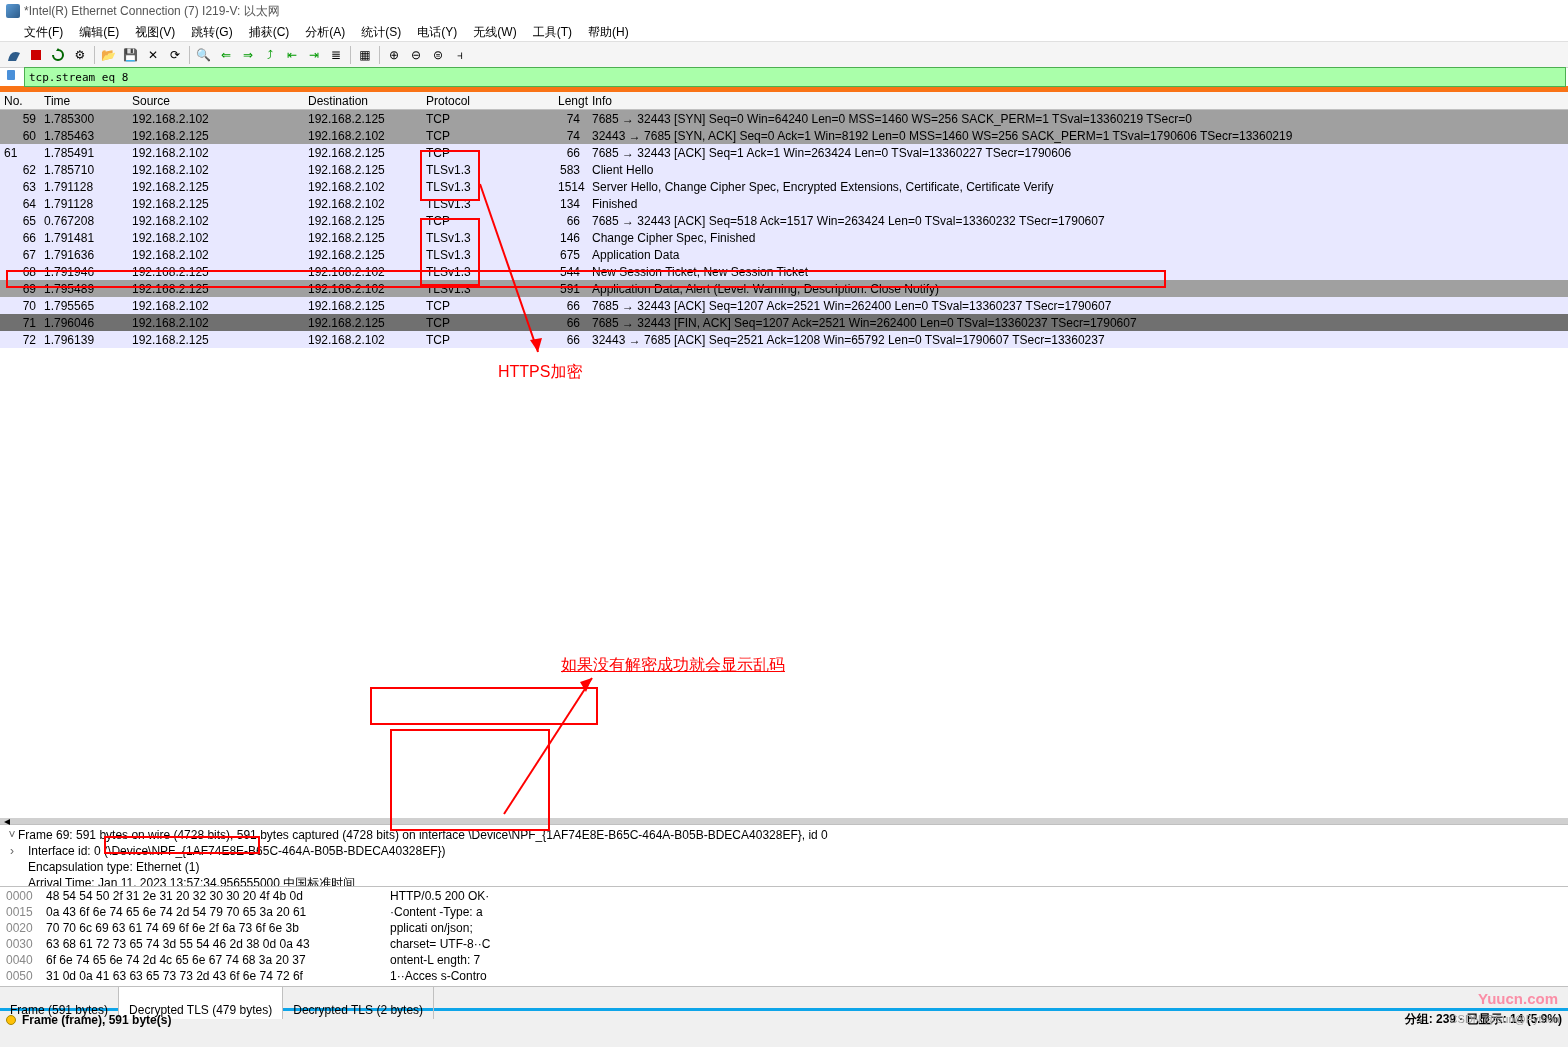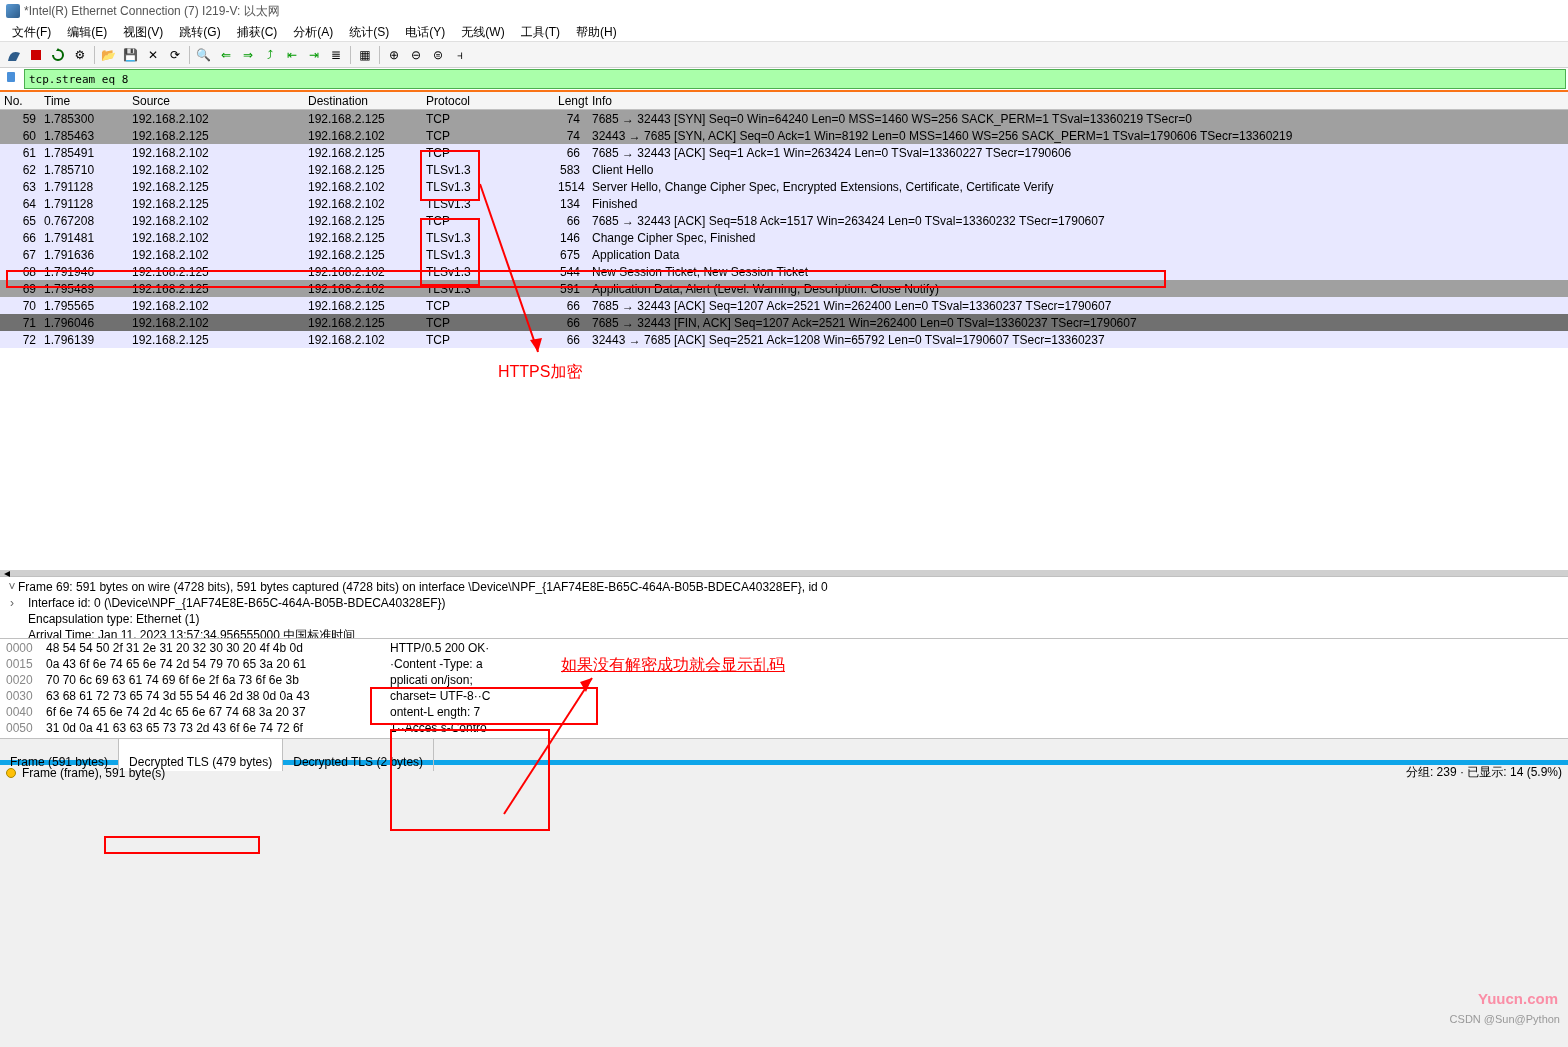--- a/index.html
+++ b/index.html
@@ -1,36 +1,36 @@
 <!DOCTYPE html>
 <html><head>
 <meta charset="utf-8">
 <style>
 * { margin: 0; padding: 0; box-sizing: border-box; font-family: "Segoe UI", Tahoma, sans-serif; font-size: 12px; }
 body { background: #f0f0f0; width: 1568px; height: 1047px; overflow: hidden; position: relative; }
 .titlebar { height: 22px; background: #fff; padding: 2px 6px; color: #555; display: flex; align-items: center; gap: 4px; }
 .titlebar-icon { width: 14px; height: 14px; background: linear-gradient(135deg,#5b9bd5,#2e5c8a); border-radius: 2px; }
-.menubar { height: 20px; background: #fff; padding: 0 4px; display: flex; gap: 0; border-bottom: 1px solid #e0e0e0; }
+.menubar { height: 20px; background: #fff; padding: 0 16px; display: flex; gap: 0; border-bottom: 1px solid #e0e0e0; }
 .menubar span { padding: 2px 8px; cursor: default; }
 .toolbar { height: 26px; background: #f5f5f5; border-bottom: 1px solid #d0d0d0; display: flex; align-items: center; gap: 2px; padding: 0 4px; }
 .tb-btn { width: 20px; height: 20px; display: flex; align-items: center; justify-content: center; border: 1px solid transparent; cursor: pointer; }
 .tb-sep { width: 1px; height: 18px; background: #c0c0c0; margin: 0 2px; }
-.filterbar { height: 24px; background: #fff; display: flex; align-items: center; padding: 2px; border-bottom: 2px solid #f97316; }
+.filterbar { height: 24px; background: #fff; display: flex; align-items: center; padding: 2px; border-bottom: 6px solid #f97316; }
 .filter-icon { width: 18px; height: 18px; margin: 0 2px; }
 .filter-input { flex: 1; height: 20px; background: #aaffaa; border: 1px solid #4caf50; padding: 0 4px; font-family: Consolas, monospace; font-size: 11px; }
 .packet-header { height: 18px; background: #f5f5f5; border-bottom: 1px solid #c0c0c0; display: flex; font-family: Consolas, monospace; font-size: 11px; align-items: center; }
 .packet-header div { padding: 0 4px; }
 .col-no { width: 40px; }
 .col-time { width: 88px; }
 .col-src { width: 176px; }
 .col-dst { width: 118px; }
 .col-proto { width: 132px; }
 .col-len { width: 34px; text-align: right; padding-right: 8px !important; }
 .col-info { flex: 1; }
-.packet-list { height: 460px; background: #fff; overflow-y: auto; font-family: Consolas, monospace; font-size: 11px; }
+.packet-list { height: 708px; background: #fff; overflow-y: auto; font-family: Consolas, monospace; font-size: 11px; }
 .packet-row { height: 17px; display: flex; align-items: center; }
 .packet-row div { padding: 0 4px; white-space: nowrap; overflow: hidden; }
 .row-gray { background: #a0a0a0; color: #000; }
 .row-lavender { background: #e8e8ff; }
 .row-darkgray { background: #707070; color: #000; }
 .proto-box { position: absolute; border: 2px solid #ff0000; left: 420px; top: 150px; width: 60px; height: 51px; pointer-events: none; }
 .proto-box2 { position: absolute; border: 2px solid #ff0000; left: 420px; top: 218px; width: 60px; height: 68px; pointer-events: none; }
 .row-highlight { position: absolute; border: 2px solid #ff0000; left: 6px; top: 270px; width: 1160px; height: 18px; pointer-events: none; }
 .annotation1 { position: absolute; left: 498px; top: 362px; color: #ff0000; font-size: 16px; font-family: "Microsoft YaHei", sans-serif; }
 .annotation2 { position: absolute; left: 561px; top: 655px; color: #ff0000; font-size: 16px; font-family: "Microsoft YaHei", sans-serif; text-decoration: underline; }
@@ -45,21 +45,21 @@
 .hex-pane { height: 100px; background: #fff; font-family: Consolas, monospace; font-size: 11px; padding: 2px 6px; border-top: 1px solid #c0c0c0; }
 .hex-line { height: 16px; display: flex; }
 .hex-offset { width: 40px; color: #888; }
 .hex-bytes { width: 344px; }
 .hex-ascii { width: 200px; }
 .hex-box { position: absolute; border: 2px solid #ff0000; left: 390px; top: 729px; width: 160px; height: 102px; pointer-events: none; }
 .tabs-bottom { height: 22px; background: #f0f0f0; border-top: 1px solid #c0c0c0; display: flex; font-family: Consolas, monospace; font-size: 11px; }
 .tab { padding: 16px 10px; border-right: 1px solid #c0c0c0; cursor: pointer; }
 .tab.alt { background: #fff; }
 .tab-box { position: absolute; border: 2px solid #ff0000; left: 104px; top: 836px; width: 156px; height: 18px; pointer-events: none; }
-.statusbar { height: 20px; background: #f0f0f0; border-top: 5px solid #0ea5e9; display: flex; align-items: center; padding: 0 6px; font-size: 11px; justify-content: space-between; }
+.statusbar { height: 20px; background: #f0f0f0; border-top: 3px solid #0ea5e9; display: flex; align-items: center; padding: 0 6px; font-size: 11px; justify-content: space-between; font-weight: bold; }
 .status-left { display: flex; align-items: center; gap: 6px; }
 .status-circle { width: 10px; height: 10px; background: #ffc107; border-radius: 50%; border: 1px solid #aa8800; }
 .watermark { position: absolute; right: 10px; bottom: 40px; color: #ff6688; font-size: 15px; font-weight: bold; opacity: 0.7; }
 .watermark2 { position: absolute; right: 8px; bottom: 22px; color: #999; font-size: 11px; }
 </style>
 </head>
 <body>
 
 <div class="titlebar">
   <div class="titlebar-icon"></div>
@@ -150,21 +150,21 @@
     <div class="packet-row row-gray">
       <div class="col-no" style="text-align:right">60</div>
       <div class="col-time">1.785463</div>
       <div class="col-src">192.168.2.125</div>
       <div class="col-dst">192.168.2.102</div>
       <div class="col-proto">TCP</div>
       <div class="col-len">74</div>
       <div class="col-info">32443 → 7685 [SYN, ACK] Seq=0 Ack=1 Win=8192 Len=0 MSS=1460 WS=256 SACK_PERM=1 TSval=1790606 TSecr=13360219</div>
     </div>
     <div class="packet-row row-lavender">
-      <div class="col-no" style="text-align:right">61</div>
+      <div class="col-no" style="text-align:left">61</div>
       <div class="col-time">1.785491</div>
       <div class="col-src">192.168.2.102</div>
       <div class="col-dst">192.168.2.125</div>
       <div class="col-proto">TCP</div>
       <div class="col-len">66</div>
       <div class="col-info">7685 → 32443 [ACK] Seq=1 Ack=1 Win=263424 Len=0 TSval=13360227 TSecr=1790606</div>
     </div>
     <div class="packet-row row-lavender">
       <div class="col-no" style="text-align:right">62</div>
       <div class="col-time">1.785710</div>

